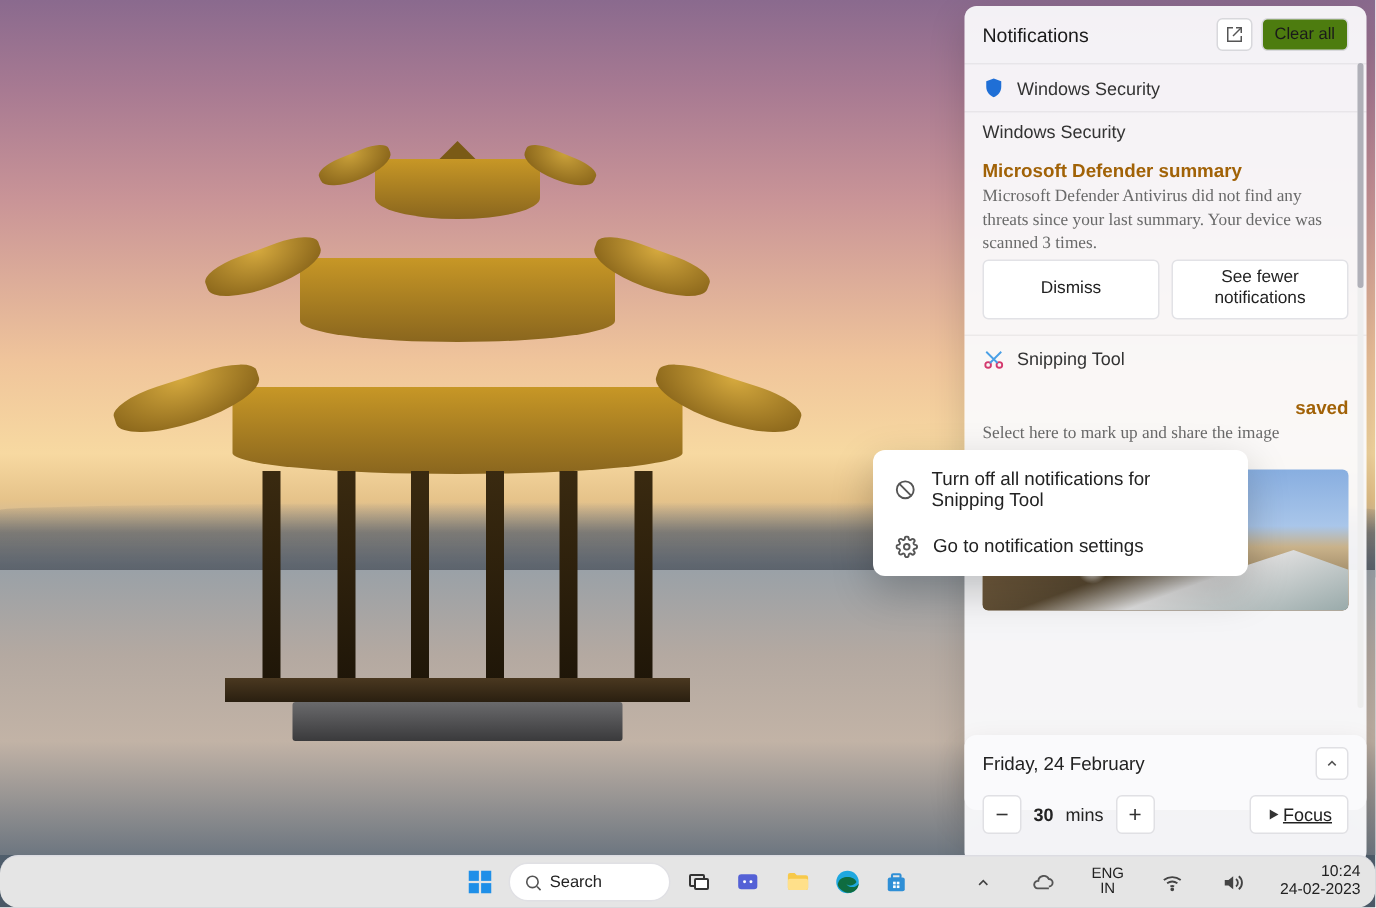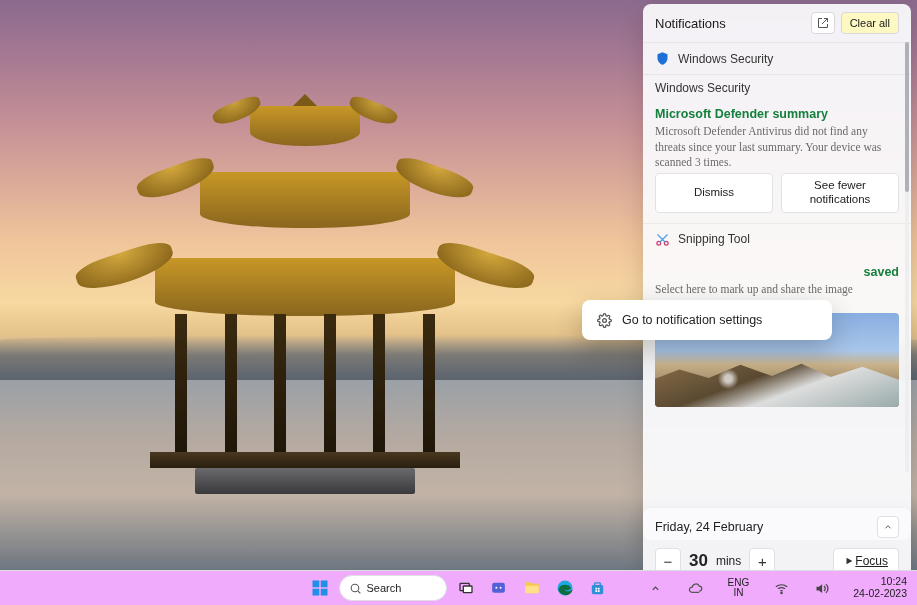--- a/index.html
+++ b/index.html
@@ -62,30 +62,30 @@
     background: rgba(250,250,252,0.94);
     border-radius: 8px;
     box-shadow: 0 8px 24px rgba(0,0,0,0.15);
     display:flex; flex-direction:column;
     font-size:12px; color:#1a1a1a;
     overflow:visible;
   }
   .np-header { display:flex; align-items:center; padding:8px 12px; }
   .np-title { font-size:13px; flex:1; }
   .np-settings { width:24px; height:22px; border:1px solid #d8d8dc; border-radius:4px; display:flex; align-items:center; justify-content:center; margin-right:6px; cursor:pointer; background:#fff; }
-  .np-clearall { height:22px; padding:0 8px; border:1px solid #d8d8dc; border-radius:4px; display:flex; align-items:center; cursor:pointer; font-size:11px; background:#fef9c3; }
+  .np-clearall { height:22px; padding:0 8px; border:1px solid #d8d8dc; border-radius:4px; display:flex; align-items:center; cursor:pointer; font-size:11px; background:#4d7c0f; }
   .np-scroll { position:absolute; right:2px; top:38px; width:4px; height:430px; background:#eee; border-radius:2px; }
   .np-scroll::after { content:""; position:absolute; top:0; left:0; right:0; height:150px; background:#b0b0b8; border-radius:2px; }
 
   .group-header { display:flex; align-items:center; gap:8px; padding:8px 12px; border-top:1px solid rgba(0,0,0,0.05);}
   .group-title { font-size:12px; color:#333; }
   .subhead { padding:6px 12px; font-size:12px; color:#333; border-top:1px solid rgba(0,0,0,0.05);}
   .dayrow { display:flex; align-items:center; gap:6px; padding:6px 12px; color:#666; font-size:11px; }
   .notif-item { padding:6px 12px 10px; }
-  .ni-title { font-size:12.5px; font-weight:600; color:#15803d; margin-bottom:3px;}
+  .ni-title { font-size:12.5px; font-weight:600; color:#a16207; margin-bottom:3px;}
   .ni-body { font-size:11.5px; color:#6a6a6a; line-height:1.35;font-family:Liberation Serif, serif; }
   .ni-actions { display:flex; gap:8px; margin-top:2px; }
   .ni-btn { flex:1; height:40px; background:#fff; border:1px solid #e2e2e6; border-radius:4px; display:flex; align-items:center; justify-content:center; text-align:center; font-size:11.5px; color:#222; cursor:pointer; padding:4px; line-height:1.2; }
 
   .snip-thumb { margin:6px 12px 10px; height:94px; border-radius:4px; overflow:hidden;
     background: linear-gradient(to bottom,#88aee0 0%, #a9c6ea 40%, #c9b28a 55%, #6d5a3e 100%);
     position:relative;
   }
   .snip-thumb::after{content:"";position:absolute;left:0;right:0;bottom:0;height:50%;
     background: radial-gradient(circle at 30% 40%, rgba(255,255,255,.7) 2%, transparent 6%),
@@ -97,38 +97,38 @@
   .ctx-menu {
     position:absolute; top:300px; left:582px; width:250px;
     background:#fff; border-radius:8px; box-shadow:0 10px 28px rgba(0,0,0,0.22);
     padding:4px; font-size:12.5px; z-index:20;
   }
   .ctx-item { display:flex; align-items:center; gap:10px; padding:8px 10px; border-radius:4px; cursor:pointer; color:#222;}
   .ctx-icon { width:16px; height:16px; display:flex; align-items:center; justify-content:center; color:#555;}
 
   
   .cal-card {
-    position:absolute; right:6px; top:508px; width:268px; height:86px;
+    position:absolute; right:6px; top:490px; width:268px; height:86px;
     background: rgba(250,250,252,0.95);
     border-radius:8px; box-shadow:0 8px 20px rgba(0,0,0,0.12);
     padding:8px 12px; font-size:12px; color:#222;
   }
   .cal-top { display:flex; align-items:center; }
   .cal-date { flex:1; font-size:12.5px; }
   .cal-collapse { width:22px; height:22px; border:1px solid #e0e0e4; border-radius:4px; display:flex; align-items:center; justify-content:center; cursor:pointer; background:#fff;}
   .cal-bottom { display:flex; align-items:center; gap:8px; margin-top:10px;}
   .step-btn { width:26px; height:26px; border:1px solid #e0e0e4; border-radius:4px; background:#fff; display:flex; align-items:center; justify-content:center; cursor:pointer; font-size:15px; color:#333;}
-  .mins { font-size:17px; font-weight:600;}
+  .mins { font-size:12px; font-weight:600;}
   .focus-btn { margin-left:auto; height:26px; padding:0 10px; border:1px solid #e0e0e4; border-radius:4px; background:#fff; display:flex; align-items:center; gap:1px; cursor:pointer; font-size:12px;text-decoration:underline;}
 
   
   .taskbar {
     position:absolute; left:0; right:0; bottom:0; height:35px;
-    background:#f0abfc; border-top:1px solid #dcdce2;
-    display:flex; align-items:center; font-size:11px; color:#222;
+    background:#e5e5e5; border-top:1px solid #dcdce2;
+    display:flex; align-items:center; font-size:11px; color:#222;border-radius:12px;
   }
   .tb-center { position:absolute; left:50%; transform:translateX(-50%); display:flex; align-items:center; gap:5px;}
   .tb-icon { width:28px; height:28px; border-radius:4px; display:flex; align-items:center; justify-content:center; cursor:pointer;}
   .search-pill { width:108px; height:26px; background:#fff; border:1px solid #e0e0e4; border-radius:14px; display:flex; align-items:center; gap:5px; padding:0 9px; cursor:pointer;}
   .tb-right { margin-left:auto; display:flex; align-items:center; gap:24px; padding-right:10px;}
   .sys-icon { width:16px; height:16px; display:flex; align-items:center; justify-content:center; cursor:pointer; color:#444;}
   .clock { display:flex; flex-direction:column; align-items:flex-end; line-height:1.1; font-size:10.5px; cursor:pointer;}
   .lang { display:flex; flex-direction:column; align-items:center; line-height:1.0; font-size:10px; cursor:pointer;}
 
   
@@ -200,20 +200,29 @@
   </div>
   <div class="snip-thumb"></div>
 
   <div class="np-scroll"></div>
 </div>
 
 <div class="ctx-menu">
   <div class="ctx-item">
     <span class="ctx-icon">
       <svg width="15" height="15" viewBox="0 0 24 24" fill="none" stroke="#555" stroke-width="2">
+          <circle cx="12" cy="12" r="9"></circle>
+          <line x1="5.5" y1="5.5" x2="18.5" y2="18.5"></line>
+        </svg>
+    </span>
+    <span>Turn off all notifications for Snipping Tool</span>
+  </div>
+  <div class="ctx-item">
+    <span class="ctx-icon">
+      <svg width="15" height="15" viewBox="0 0 24 24" fill="none" stroke="#555" stroke-width="2">
           <circle cx="12" cy="12" r="3"></circle>
           <path d="M19.4 15a1.7 1.7 0 00.34 1.87l.06.06a2 2 0 11-2.83 2.83l-.06-.06a1.7 1.7 0 00-1.87-.34 1.7 1.7 0 00-1 1.56V21a2 2 0 11-4 0v-.09a1.7 1.7 0 00-1-1.56 1.7 1.7 0 00-1.87.34l-.06.06a2 2 0 11-2.83-2.83l.06-.06a1.7 1.7 0 00.34-1.87 1.7 1.7 0 00-1.56-1H3a2 2 0 110-4h.09a1.7 1.7 0 001.56-1 1.7 1.7 0 00-.34-1.87l-.06-.06A2 2 0 117.08 4.25l.06.06a1.7 1.7 0 001.87.34H9a1.7 1.7 0 001-1.56V3a2 2 0 114 0v.09a1.7 1.7 0 001 1.56 1.7 1.7 0 001.87-.34l.06-.06a2 2 0 112.83 2.83l-.06.06a1.7 1.7 0 00-.34 1.87V9a1.7 1.7 0 001.56 1H21a2 2 0 110 4h-.09a1.7 1.7 0 00-1.56 1z"></path>
         </svg>
     </span>
     <span>Go to notification settings</span>
   </div>
 </div>
 
 <div class="cal-card">
   <div class="cal-top">

